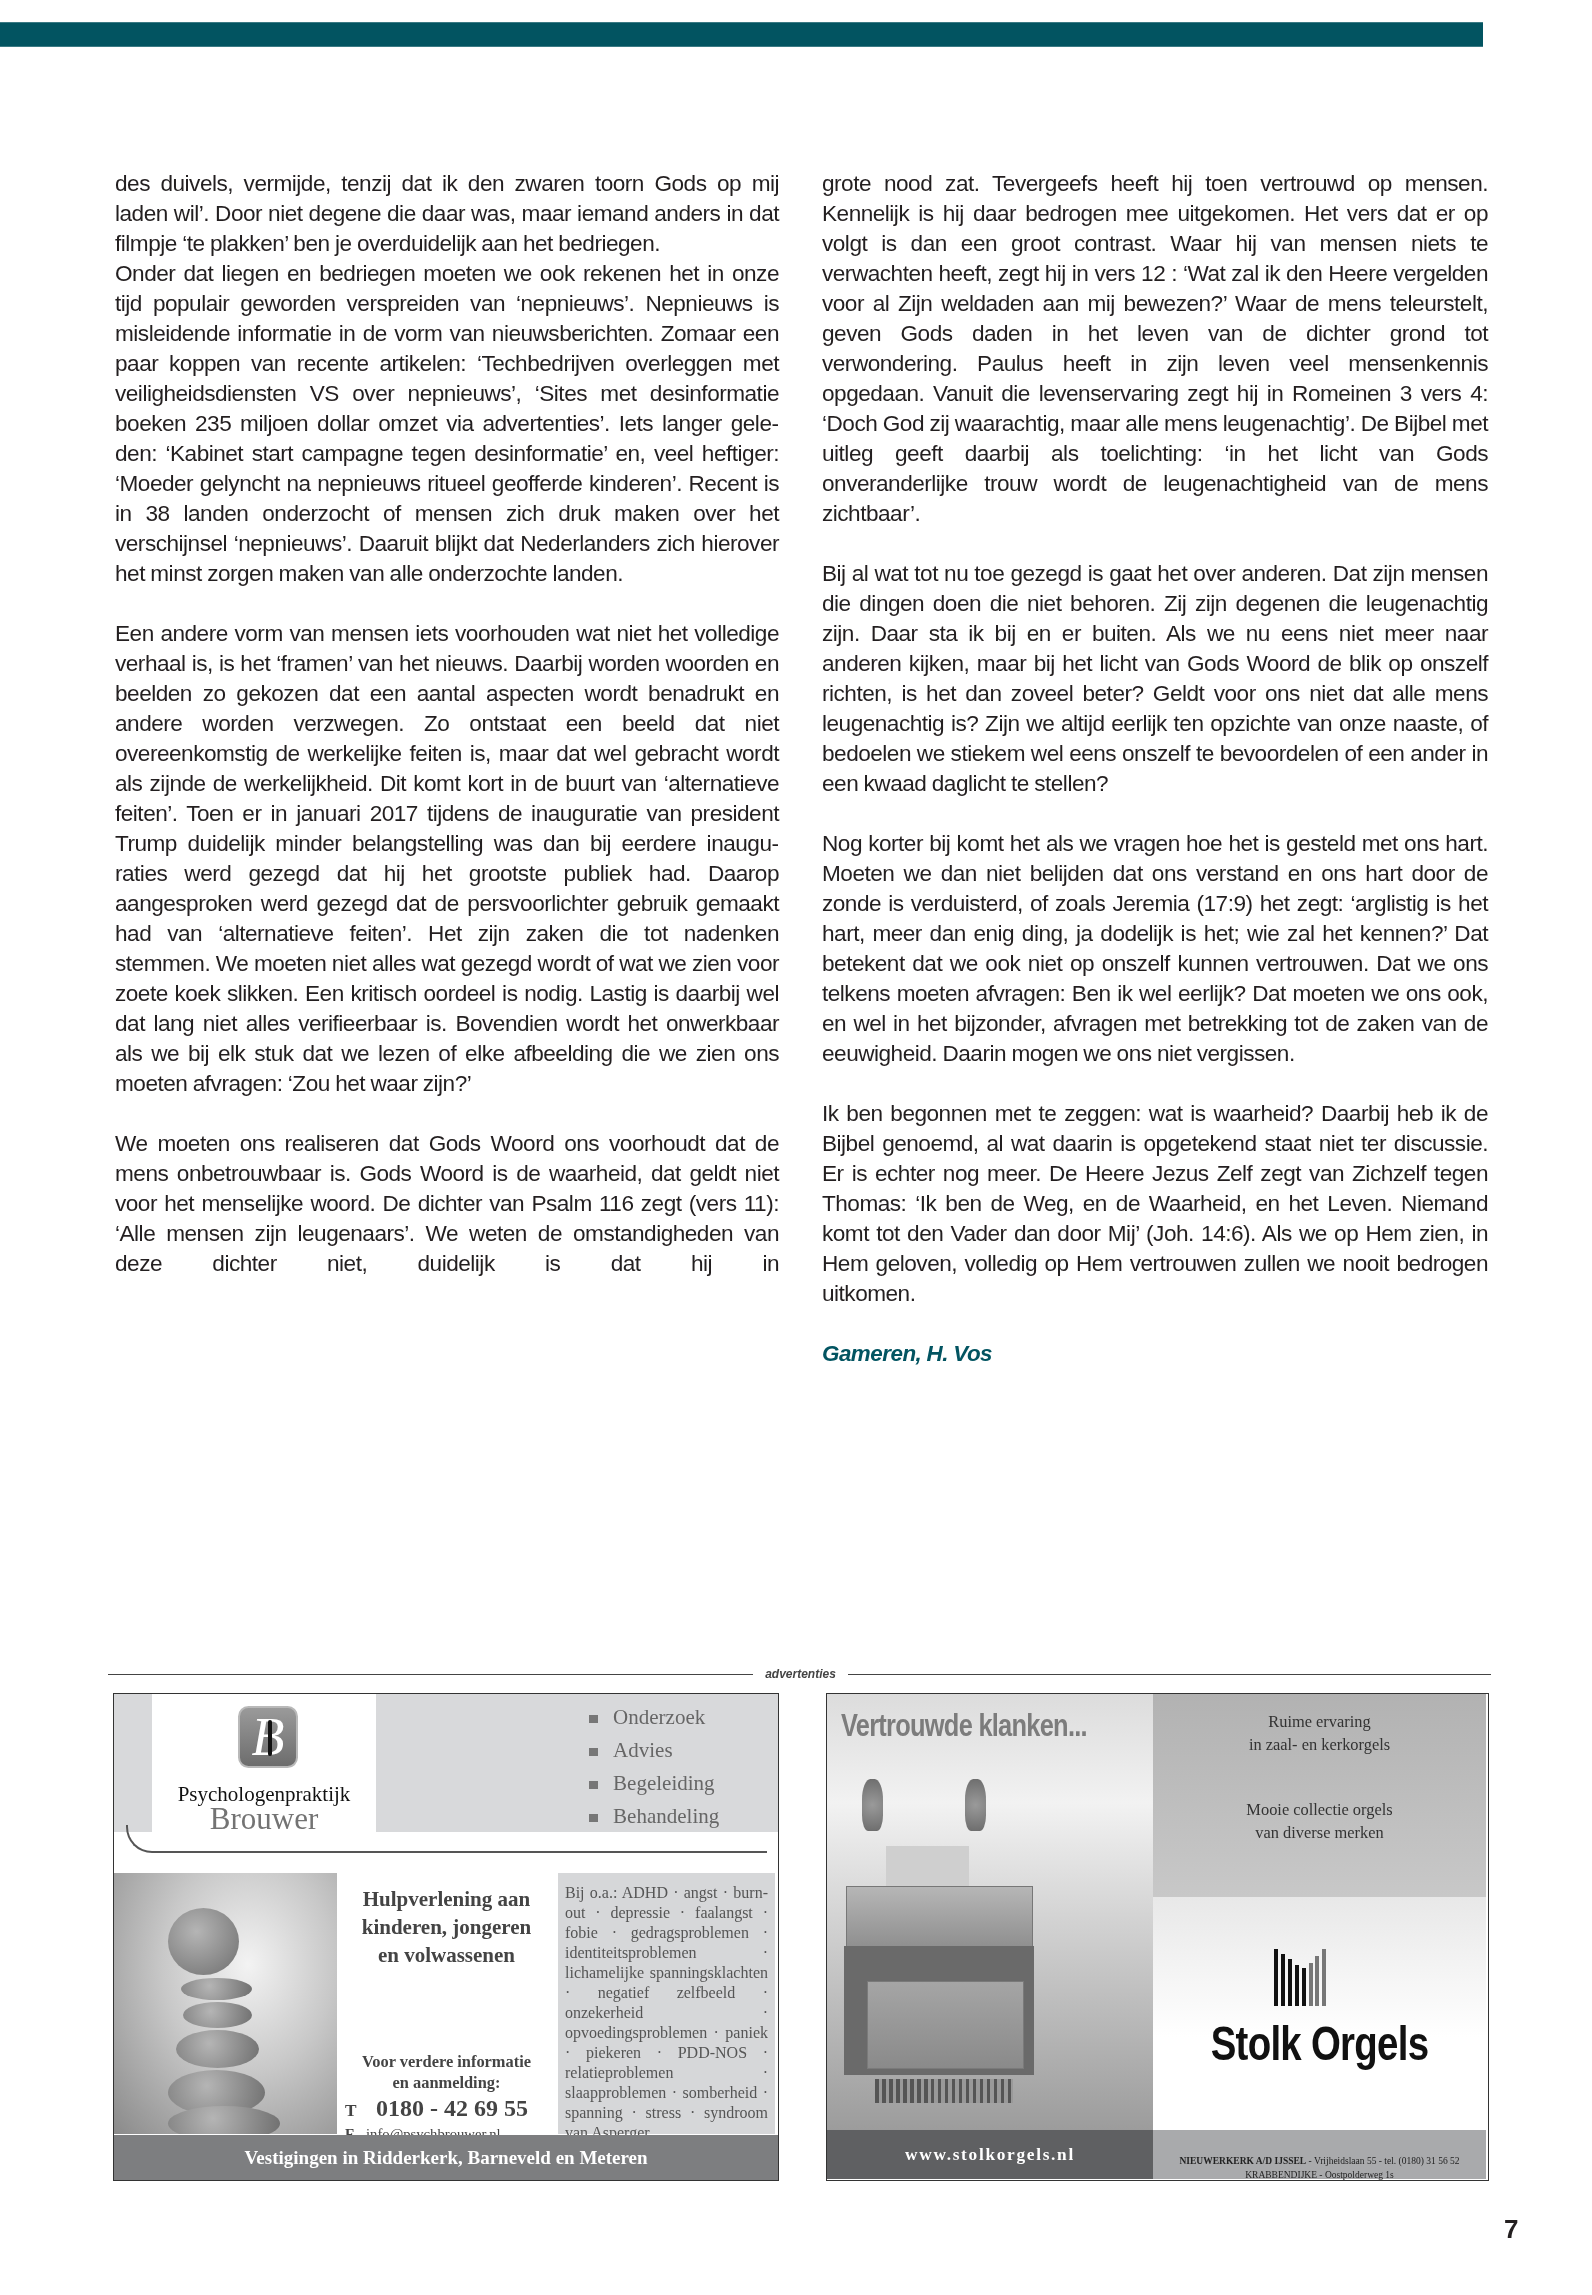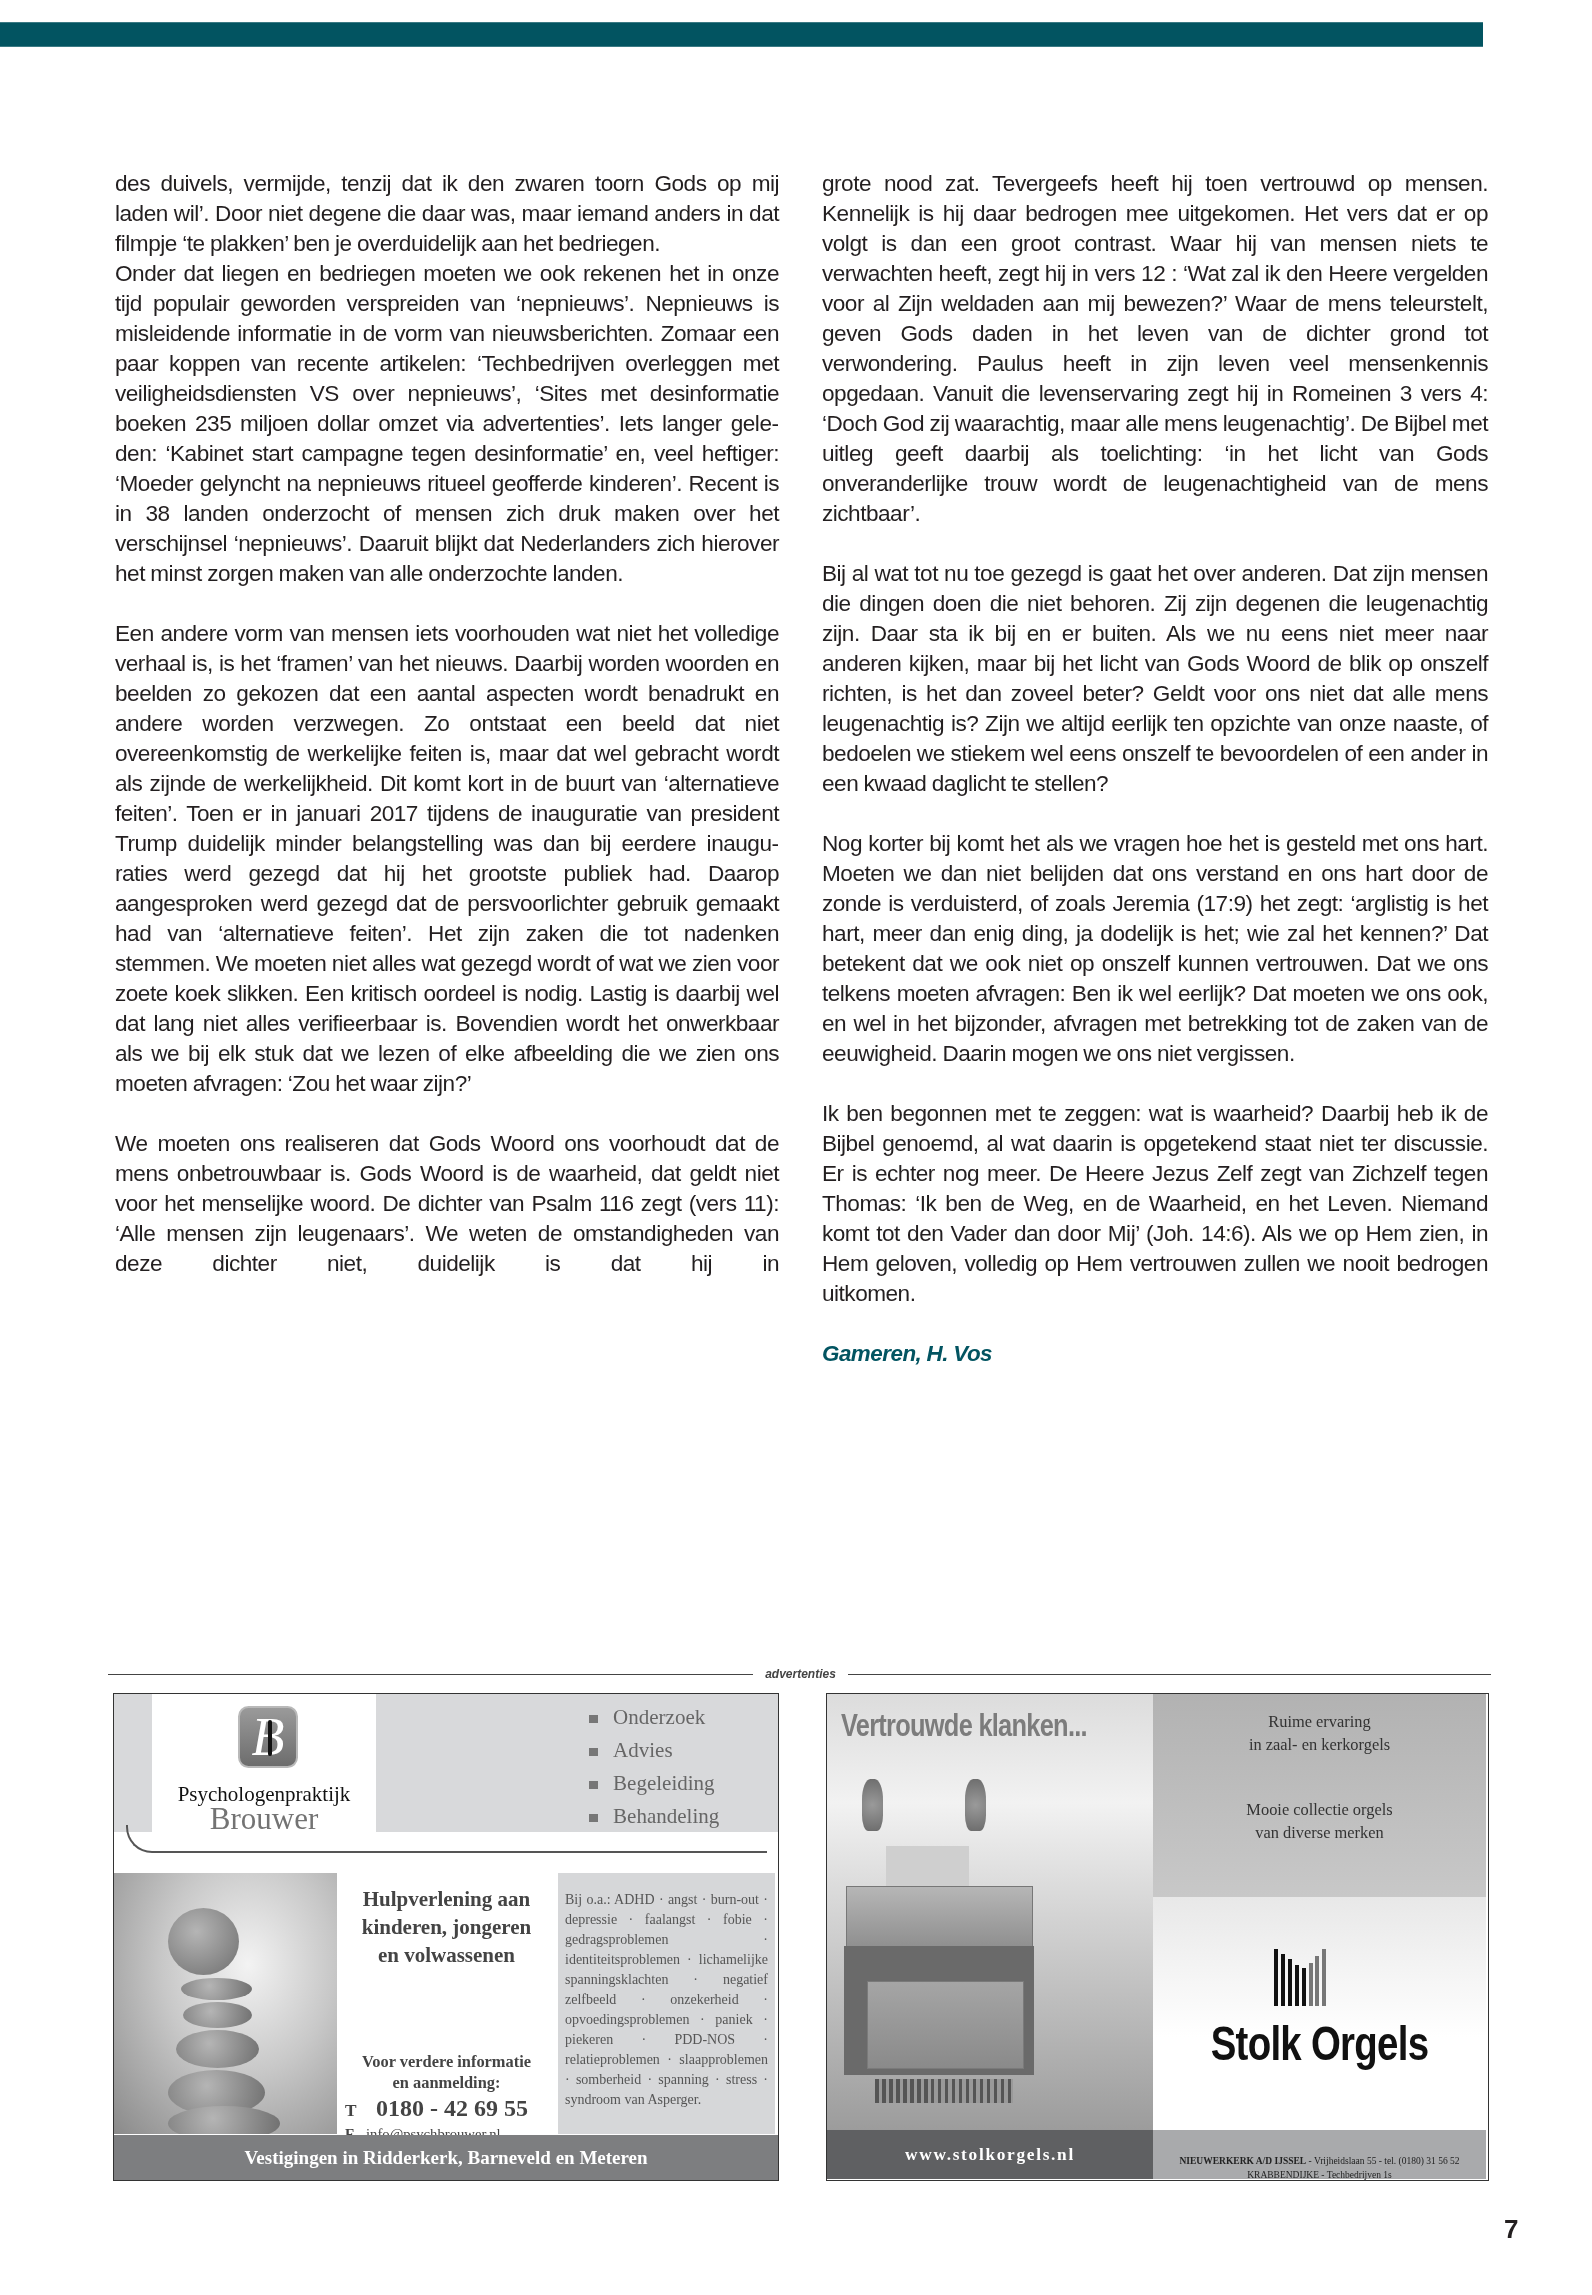--- a/index.html
+++ b/index.html
@@ -37,21 +37,21 @@
   .ad1 .swoosh { position: absolute; left: 12px; top: 131px; width: 639px; height: 26px; border-left: 2.6px solid #555; border-bottom: 2.6px solid #555; border-bottom-left-radius: 26px; }
   .ad1 .photo { position: absolute; left: 0; top: 179px; width: 223px; height: 261px; background: radial-gradient(ellipse at 60% 35%, #f3f3f3 0%, #c8c8c8 45%, #8a8a8a 100%); overflow: hidden; }
   .ad1 .stone { position: absolute; border-radius: 50%; background: radial-gradient(circle at 40% 35%, #b5b5b5, #6e6e6e); }
   .ad1 .info { position: absolute; left: 224px; top: 179px; width: 217px; height: 261px; background: #fff; text-align: center; color: #444; }
   .ad1 .info .h { font-weight: bold; font-size: 21px; line-height: 28px; margin-top: 12px; }
   .ad1 .info .more { font-weight: bold; font-size: 16.4px; line-height: 21px; margin-top: 82px; }
   .ad1 .info .tel { font-weight: bold; font-size: 24px; line-height: 31px; text-align: left; padding-left: 7px; }
   .ad1 .info .tel .k { display: inline-block; width: 31px; font-size: 17.3px; }
   .ad1 .info .row { text-align: left; padding-left: 7px; font-size: 14.7px; line-height: 17.3px; }
   .ad1 .info .row .k { display: inline-block; width: 21px; font-weight: bold; }
-  .ad1 .list { position: absolute; left: 444px; top: 179px; width: 217px; height: 261px; background: #d6d7d9; color: #555; font-size: 14px; line-height: 20px; text-align: justify; padding: 17px 7px 0 7px; box-sizing: border-box; }
+  .ad1 .list { position: absolute; left: 444px; top: 179px; width: 217px; height: 261px; background: #d6d7d9; color: #555; font-size: 16px; line-height: 20px; text-align: justify; padding: 10px 7px 0 7px; box-sizing: border-box; }
   .ad1 .footer { position: absolute; left: 0; bottom: 0; width: 100%; height: 45px; background: #7d7e80; color: #fff; font-weight: bold; font-size: 19px; text-align: center; line-height: 45px; }
 
   
   .ad2 { position: absolute; left: 826px; top: 1693px; width: 663px; height: 488px; border: 1.7px solid #333; background: #fff; box-sizing: border-box; overflow: hidden; font-family: "Liberation Serif", serif; }
   .ad2 .photo { position: absolute; left: 0; top: 0; width: 326px; height: 436px; background: linear-gradient(180deg, #dcdcdc 0%, #f2f2f2 25%, #c9c9c9 60%, #9c9c9c 100%); overflow: hidden; }
   .ad2 .slogan { position: absolute; left: 14px; top: 14px; font-family: "Liberation Sans", sans-serif; font-weight: bold; font-size: 31px; color: #7c7c7c; letter-spacing: -0.9px; transform: scaleX(0.82); transform-origin: left; white-space: nowrap; }
   .ad2 .sconce { position: absolute; top: 85px; width: 21px; height: 52px; border-radius: 40% 40% 30% 30%; background: radial-gradient(circle, #9a9a9a, #6b6b6b); }
   .ad2 .organ-top { position: absolute; left: 59px; top: 152px; width: 83px; height: 40px; background: #cfcfcf; }
   .ad2 .organ-console { position: absolute; left: 19px; top: 192px; width: 185px; height: 60px; background: linear-gradient(#b6b6b6, #8f8f8f); border: 1.7px solid #777; }
   .ad2 .organ-body { position: absolute; left: 17.3px; top: 252px; width: 190px; height: 129px; background: #6a6a6a; }
@@ -174,18 +174,18 @@
       <span style="left:28px;height:38px;"></span>
       <span class="g" style="left:35px;height:43px;"></span>
       <span class="g" style="left:41px;height:50px;"></span>
       <span class="g" style="left:48px;height:57px;"></span>
     </div>
     <div class="brand">Stolk Orgels</div>
   </div>
   <div class="url">www.stolkorgels.nl</div>
   <div class="addr">
     <div><b>NIEUWERKERK A/D IJSSEL</b><span> - Vrijheidslaan 55 - tel. (0180) 31 56 52</span></div>
-    <div>KRABBENDIJKE - Techbedrijven 1s</div>
+    <div>KRABBENDIJKE - Oostpolderweg 1s</div>
   </div>
 </div>
 
 <div class="page-number">7</div>
 
 
 </body></html>

